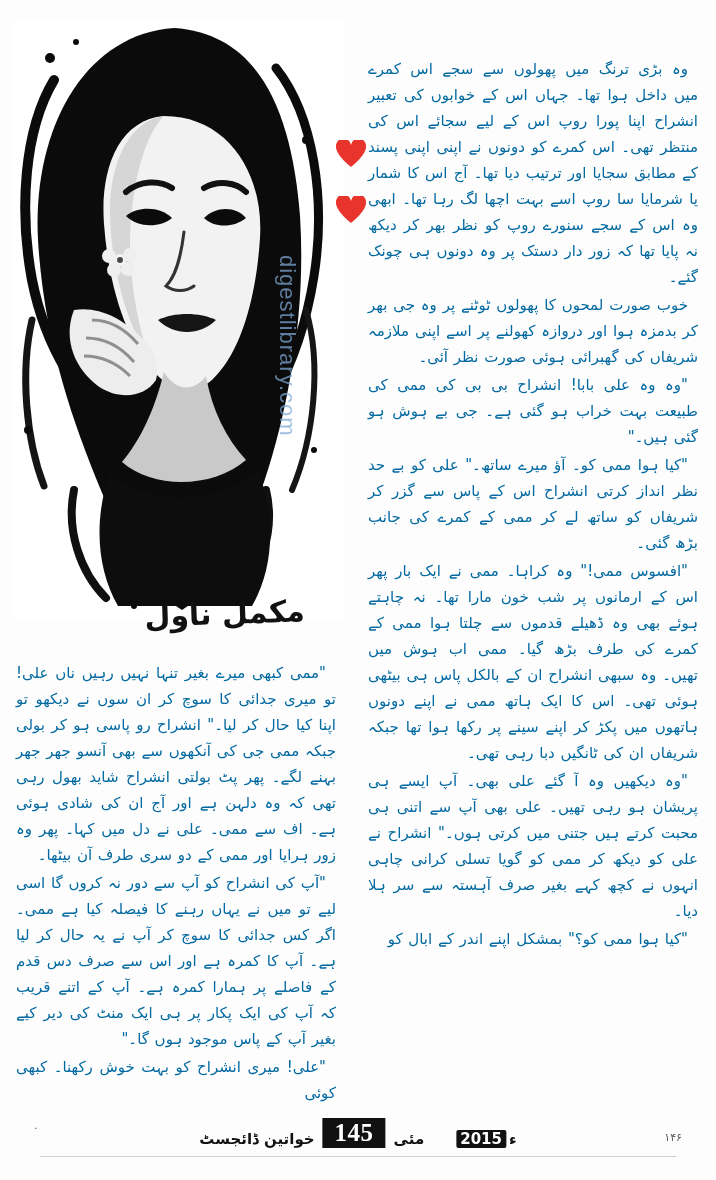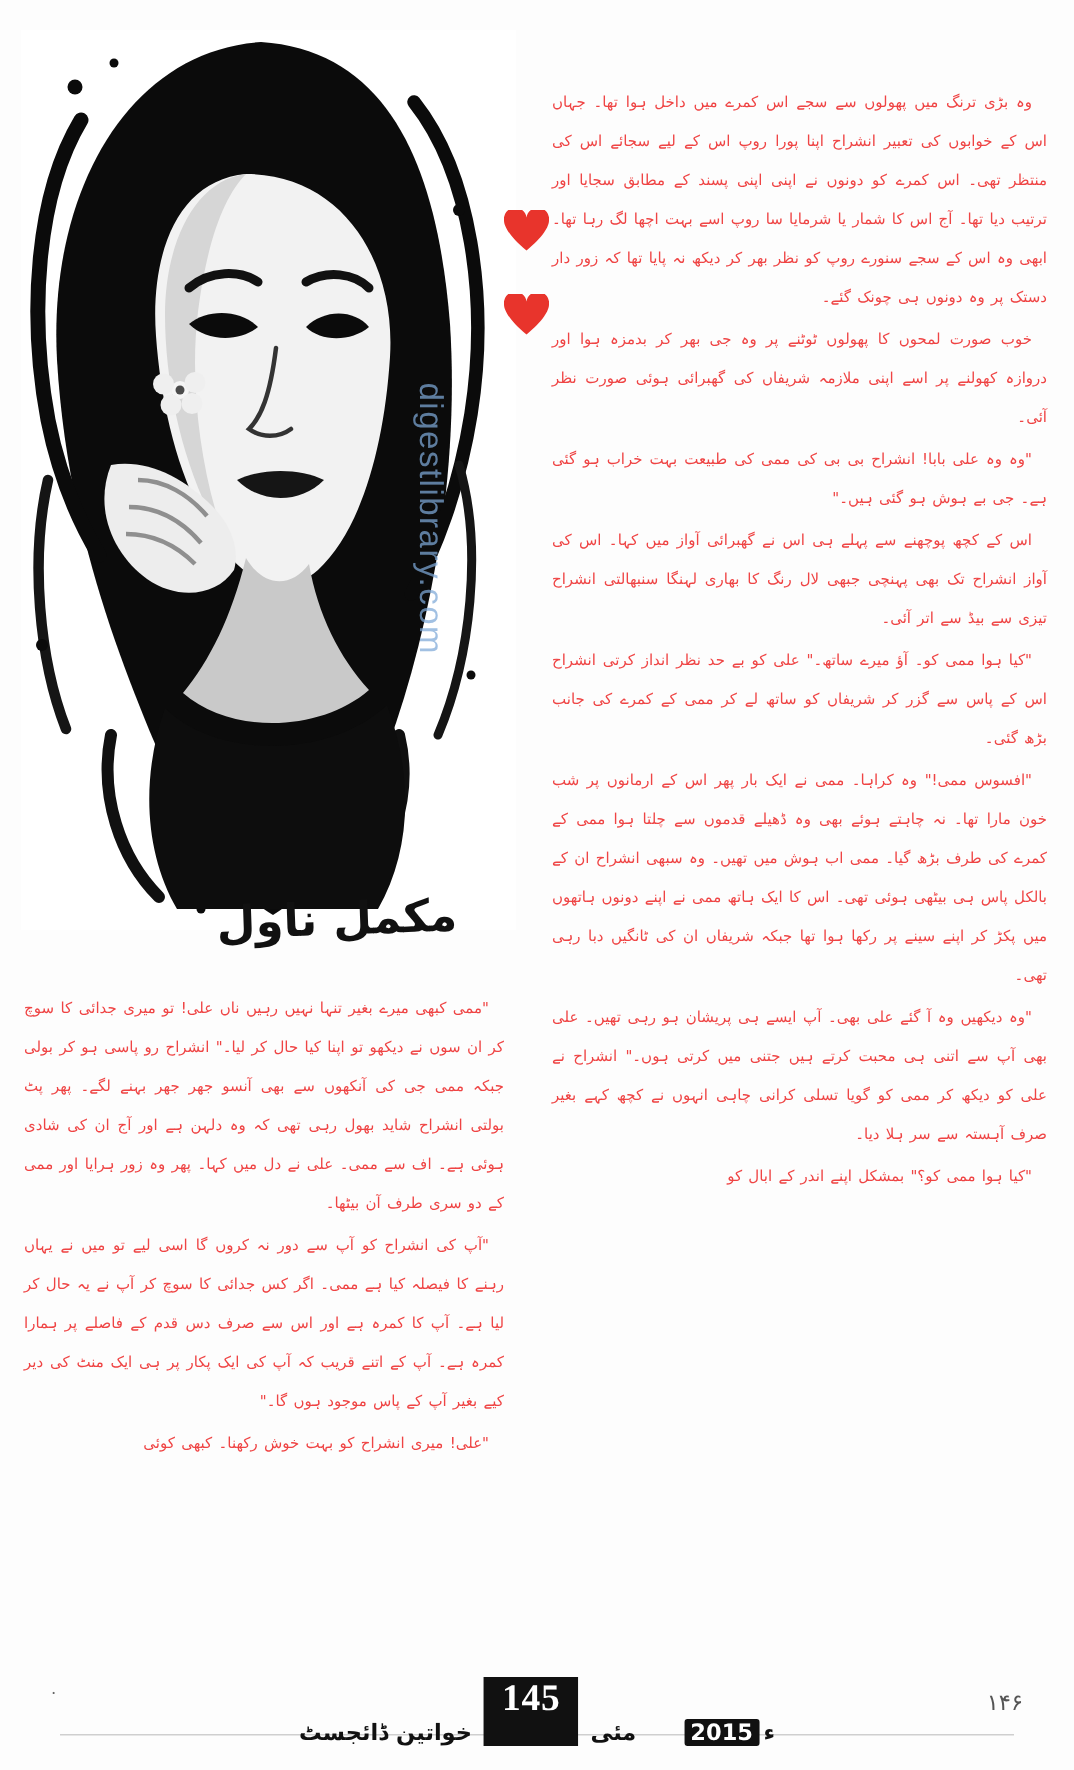--- a/index.html
+++ b/index.html
@@ -48,23 +48,23 @@
     letter-spacing: 1px;
     transform: rotate(-2deg);
   }
 
   
   .col {
     position: absolute;
     direction: rtl;
     text-align: justify;
     text-align-last: right;
-    color: #ef4444;
-    font-family: "DejaVu Sans", sans-serif;
-    font-size: 10px;
+    color: #0369a1;
+    font-family: "DejaVu Sans", sans-serif;
+    font-size: 15px;
     line-height: 26px;
     word-spacing: 1px;
   }
   .col-right {
     left: 368px;
     top: 56px;
     width: 330px;
   }
   .col-left {
     left: 16px;
@@ -128,21 +128,21 @@
     display: flex;
     align-items: flex-end;
     gap: 8px;
   }
   .page-number {
     background: #111;
     color: #fff;
     font-family: "Liberation Serif", serif;
     font-size: 25px;
     font-weight: 700;
-    padding: 2px 12px 19px 12px;
+    padding: 2px 12px 3px 12px;
     line-height: 1;
     letter-spacing: 0.5px;
   }
   .issue-date {
     font-family: "DejaVu Sans", sans-serif;
     font-size: 15px;
     font-weight: 700;
     color: #111;
     direction: rtl;
   }
@@ -159,21 +159,21 @@
     font-size: 15px;
     font-weight: 700;
     color: #111;
     direction: rtl;
   }
   .corner-mark {
     position: absolute;
     right: 34px;
     bottom: 14px;
     font-family: "DejaVu Sans", sans-serif;
-    font-size: 15px;
+    font-size: 11px;
     color: #555;
     direction: rtl;
     text-align: center;
   }
   .corner-mark-left {
     position: absolute;
     left: 34px;
     bottom: 26px;
     font-family: "DejaVu Sans", sans-serif;
     font-size: 11px;
@@ -258,21 +258,20 @@
   </div>
 
   <div class="story-title">مکمل ناول</div>
 
   <div class="watermark">digestlibrary.com</div>
 
   <div class="col col-right">
     <p class="indent-first">وہ بڑی ترنگ میں پھولوں سے سجے اس کمرے میں داخل ہوا تھا۔ جہاں اس کے خوابوں کی تعبیر انشراح اپنا پورا روپ اس کے لیے سجائے اس کی منتظر تھی۔ اس کمرے کو دونوں نے اپنی اپنی پسند کے مطابق سجایا اور ترتیب دیا تھا۔ آج اس کا شمار یا شرمایا سا روپ اسے بہت اچھا لگ رہا تھا۔ ابھی وہ اس کے سجے سنورے روپ کو نظر بھر کر دیکھ نہ پایا تھا کہ زور دار دستک پر وہ دونوں ہی چونک گئے۔</p>
     <p class="indent-first">خوب صورت لمحوں کا پھولوں ٹوٹنے پر وہ جی بھر کر بدمزہ ہوا اور دروازہ کھولنے پر اسے اپنی ملازمہ شریفاں کی گھبرائی ہوئی صورت نظر آئی۔</p>
     <p class="indent-first">"وہ وہ علی بابا! انشراح بی بی کی ممی کی طبیعت بہت خراب ہو گئی ہے۔ جی بے ہوش ہو گئی ہیں۔"</p>
-    <p class="indent-first">اس کے کچھ پوچھنے سے پہلے ہی اس نے گھبرائی آواز میں کہا۔ اس کی آواز انشراح تک بھی پہنچی جبھی لال رنگ کا بھاری لہنگا سنبھالتی انشراح تیزی سے بیڈ سے اتر آئی۔</p>
     <p class="indent-first">"کیا ہوا ممی کو۔ آؤ میرے ساتھ۔" علی کو بے حد نظر انداز کرتی انشراح اس کے پاس سے گزر کر شریفاں کو ساتھ لے کر ممی کے کمرے کی جانب بڑھ گئی۔</p>
     <p class="indent-first">"افسوس ممی!" وہ کراہا۔ ممی نے ایک بار پھر اس کے ارمانوں پر شب خون مارا تھا۔ نہ چاہتے ہوئے بھی وہ ڈھیلے قدموں سے چلتا ہوا ممی کے کمرے کی طرف بڑھ گیا۔ ممی اب ہوش میں تھیں۔ وہ سبھی انشراح ان کے بالکل پاس ہی بیٹھی ہوئی تھی۔ اس کا ایک ہاتھ ممی نے اپنے دونوں ہاتھوں میں پکڑ کر اپنے سینے پر رکھا ہوا تھا جبکہ شریفاں ان کی ٹانگیں دبا رہی تھی۔</p>
     <p class="indent-first">"وہ دیکھیں وہ آ گئے علی بھی۔ آپ ایسے ہی پریشان ہو رہی تھیں۔ علی بھی آپ سے اتنی ہی محبت کرتے ہیں جتنی میں کرتی ہوں۔" انشراح نے علی کو دیکھ کر ممی کو گویا تسلی کرانی چاہی انہوں نے کچھ کہے بغیر صرف آہستہ سے سر ہلا دیا۔</p>
     <p class="indent-first">"کیا ہوا ممی کو؟" بمشکل اپنے اندر کے ابال کو</p>
   </div>
 
   <div class="col col-left">
     <p class="indent-first">"ممی کبھی میرے بغیر تنہا نہیں رہیں ناں علی! تو میری جدائی کا سوچ کر ان سوں نے دیکھو تو اپنا کیا حال کر لیا۔" انشراح رو پاسی ہو کر بولی جبکہ ممی جی کی آنکھوں سے بھی آنسو جھر جھر بہنے لگے۔ پھر پٹ بولتی انشراح شاید بھول رہی تھی کہ وہ دلہن ہے اور آج ان کی شادی ہوئی ہے۔ اف سے ممی۔ علی نے دل میں کہا۔ پھر وہ زور ہرایا اور ممی کے دو سری طرف آن بیٹھا۔</p>
     <p class="indent-first">"آپ کی انشراح کو آپ سے دور نہ کروں گا اسی لیے تو میں نے یہاں رہنے کا فیصلہ کیا ہے ممی۔ اگر کس جدائی کا سوچ کر آپ نے یہ حال کر لیا ہے۔ آپ کا کمرہ ہے اور اس سے صرف دس قدم کے فاصلے پر ہمارا کمرہ ہے۔ آپ کے اتنے قریب کہ آپ کی ایک پکار پر ہی ایک منٹ کی دیر کیے بغیر آپ کے پاس موجود ہوں گا۔"</p>
     <p class="indent-first">"علی! میری انشراح کو بہت خوش رکھنا۔ کبھی کوئی</p>

